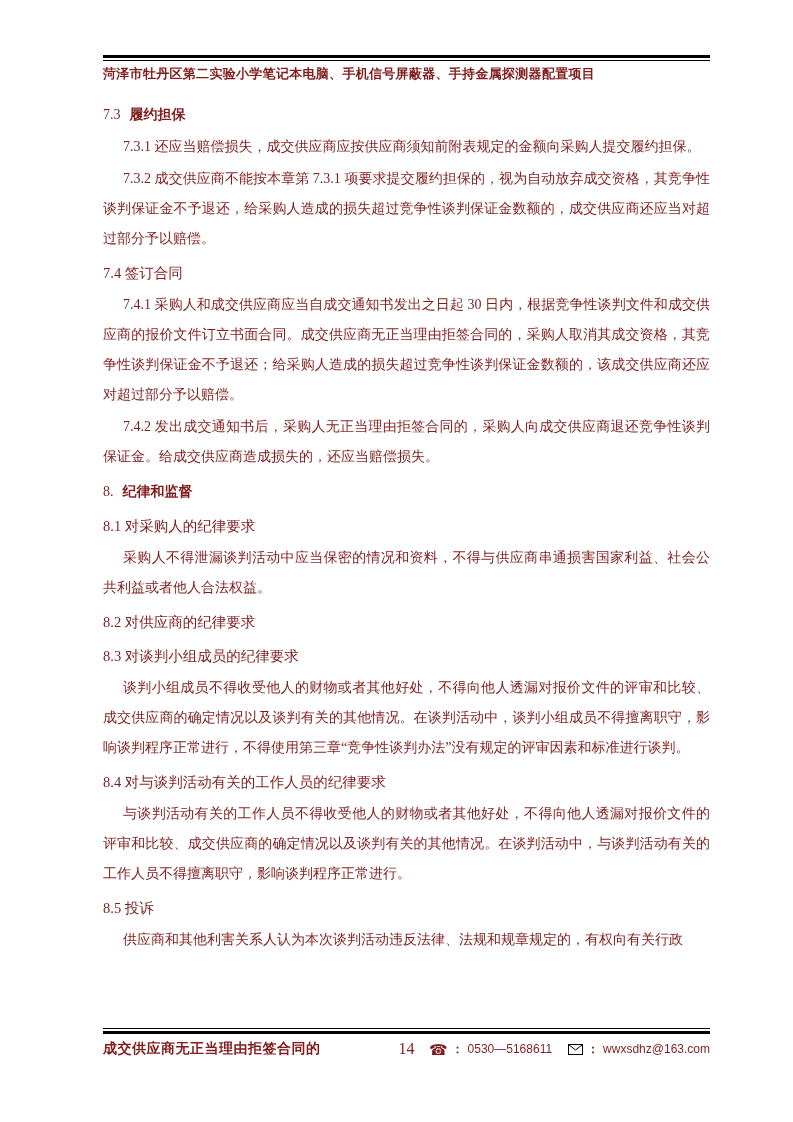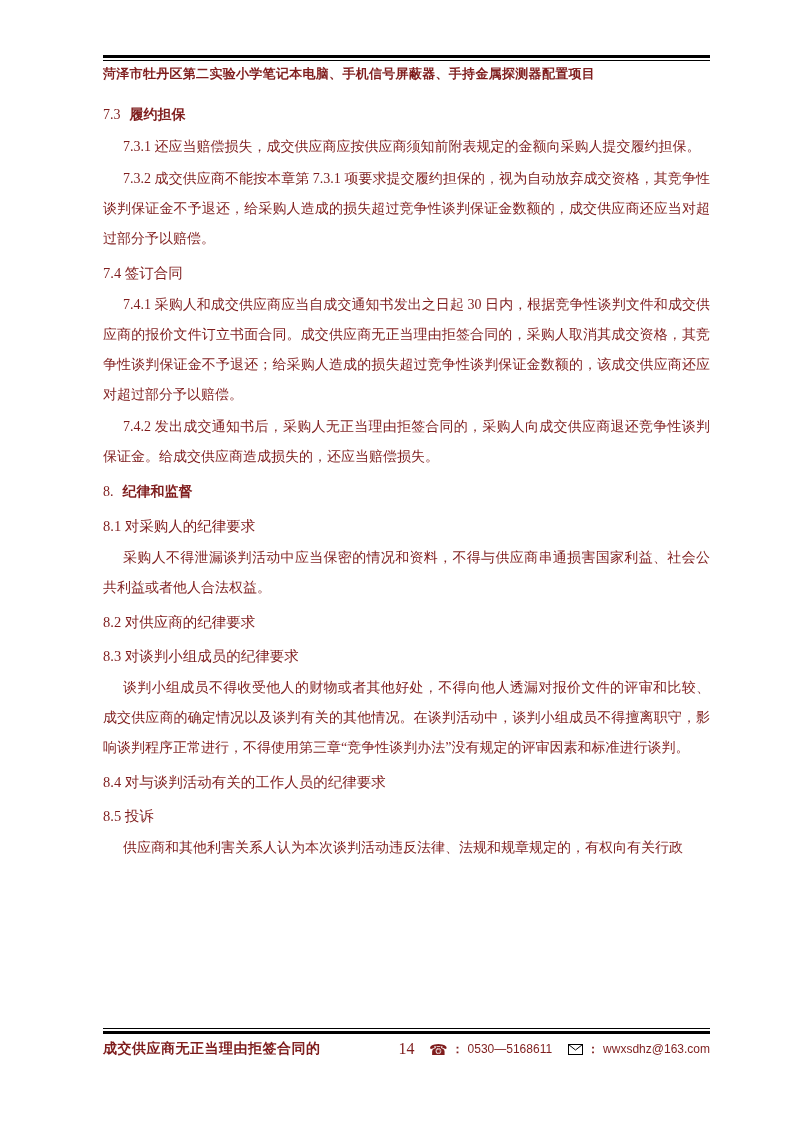--- a/index.html
+++ b/index.html
@@ -133,20 +133,21 @@
         <h4 class="h2">7.4 签订合同</h4>
         <p class="para">7.4.1 采购人和成交供应商应当自成交通知书发出之日起 30 日内，根据竞争性谈判文件和成交供应商的报价文件订立书面合同。成交供应商无正当理由拒签合同的，采购人取消其成交资格，其竞争性谈判保证金不予退还；给采购人造成的损失超过竞争性谈判保证金数额的，该成交供应商还应对超过部分予以赔偿。</p>
         <p class="para">7.4.2 发出成交通知书后，采购人无正当理由拒签合同的，采购人向成交供应商退还竞争性谈判保证金。给成交供应商造成损失的，还应当赔偿损失。</p>
         <h3 class="h1"><span class="h-num">8.</span><span class="h-title">纪律和监督</span></h3>
         <h4 class="h2">8.1 对采购人的纪律要求</h4>
         <p class="para">采购人不得泄漏谈判活动中应当保密的情况和资料，不得与供应商串通损害国家利益、社会公共利益或者他人合法权益。</p>
         <h4 class="h2">8.2 对供应商的纪律要求</h4>
         <h4 class="h2">8.3 对谈判小组成员的纪律要求</h4>
         <p class="para">谈判小组成员不得收受他人的财物或者其他好处，不得向他人透漏对报价文件的评审和比较、成交供应商的确定情况以及谈判有关的其他情况。在谈判活动中，谈判小组成员不得擅离职守，影响谈判程序正常进行，不得使用第三章“竞争性谈判办法”没有规定的评审因素和标准进行谈判。</p>
         <h4 class="h2">8.4 对与谈判活动有关的工作人员的纪律要求</h4>
+        <p class="para">与谈判活动有关的工作人员不得收受他人的财物或者其他好处，不得向他人透漏对报价文件的评审和比较、成交供应商的确定情况以及谈判有关的其他情况。在谈判活动中，与谈判活动有关的工作人员不得擅离职守，影响谈判程序正常进行。</p>
         <h4 class="h2">8.5 投诉</h4>
         <p class="para">供应商和其他利害关系人认为本次谈判活动违反法律、法规和规章规定的，有权向有关行政</p>
       </div>
 
   </div>
 
   <div class="doc-footer">
     <div class="footer-rules">
       <div class="rule-thin"></div>
       <div class="rule-thick"></div>

